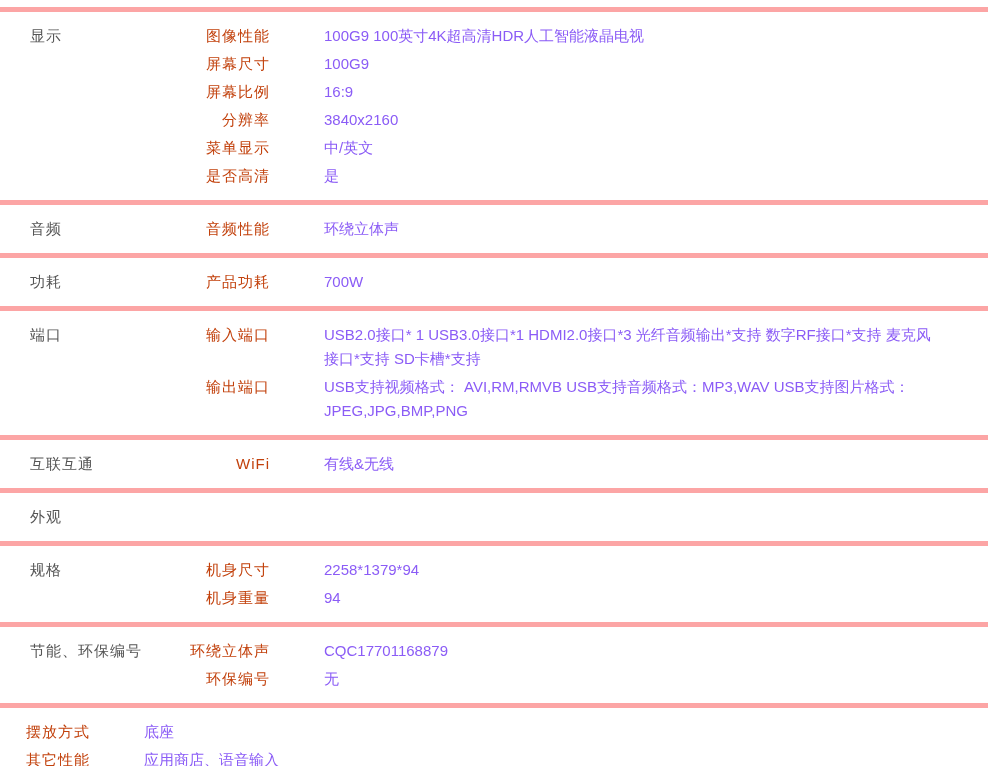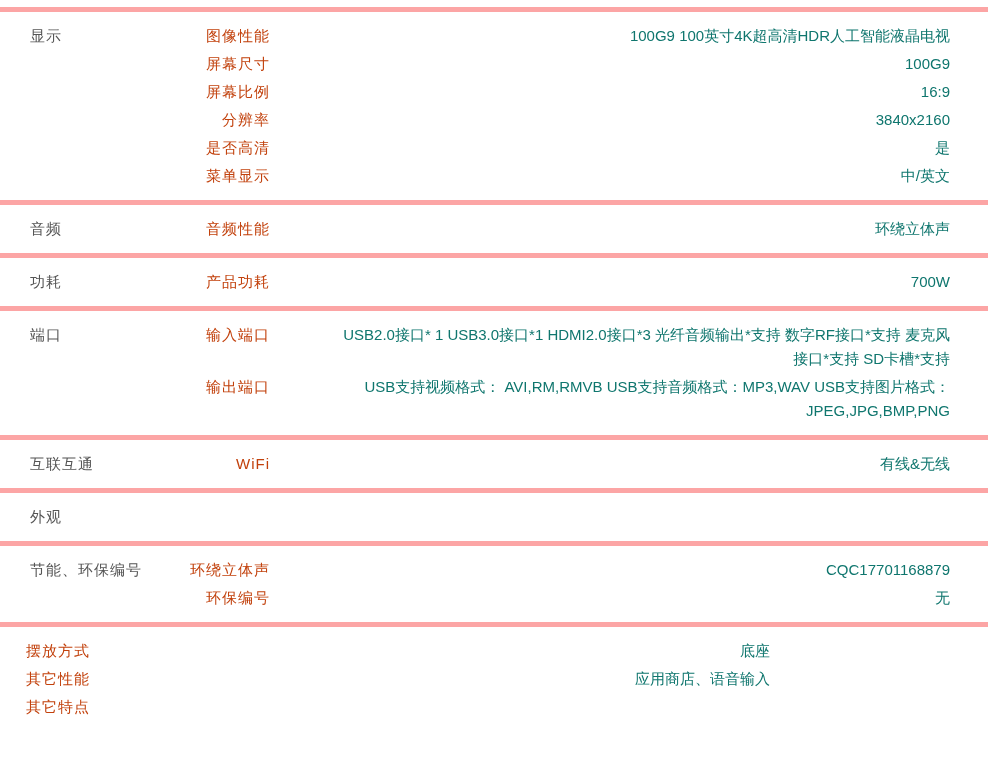--- a/index.html
+++ b/index.html
@@ -44,28 +44,27 @@
   }
   .spec-label {
     width: 90px;
     flex-shrink: 0;
     text-align: right;
     line-height: 28px;
     color: #c2410c;
     letter-spacing: 1px;
   }
   .spec-value {
-    margin-left: 68px;
+    margin-left: 54px;
     width: 612px;
     line-height: 24px;
     padding: 2px 0;
-    color: #0f766e;
+    color: #8b5cf6;
     white-space: pre-wrap;
     word-break: break-word;
-    text-align: right;
   }
 </style>
 </head>
 <body>
 
 <div class="page">
   <div class="spec-table">
 
     <div class="spec-group">
       <div class="group-name">显示</div>
@@ -80,26 +79,26 @@
         </div>
         <div class="spec-row">
           <div class="spec-label">屏幕比例</div>
           <div class="spec-value">16:9</div>
         </div>
         <div class="spec-row">
           <div class="spec-label">分辨率</div>
           <div class="spec-value">3840x2160</div>
         </div>
         <div class="spec-row">
+          <div class="spec-label">菜单显示</div>
+          <div class="spec-value">中/英文</div>
+        </div>
+        <div class="spec-row">
           <div class="spec-label">是否高清</div>
           <div class="spec-value">是</div>
-        </div>
-        <div class="spec-row">
-          <div class="spec-label">菜单显示</div>
-          <div class="spec-value">中/英文</div>
         </div>
       </div>
     </div>
 
     <div class="spec-group">
       <div class="group-name">音频</div>
       <div class="group-rows">
         <div class="spec-row">
           <div class="spec-label">音频性能</div>
           <div class="spec-value">环绕立体声</div>
@@ -138,20 +137,33 @@
           <div class="spec-label">WiFi</div>
           <div class="spec-value">有线&amp;无线</div>
         </div>
       </div>
     </div>
 
     <div class="spec-group">
       <div class="group-name">外观</div>
     </div>
 
+    <div class="spec-group">
+      <div class="group-name">规格</div>
+      <div class="group-rows">
+        <div class="spec-row">
+          <div class="spec-label">机身尺寸</div>
+          <div class="spec-value">2258*1379*94</div>
+        </div>
+        <div class="spec-row">
+          <div class="spec-label">机身重量</div>
+          <div class="spec-value">94</div>
+        </div>
+      </div>
+    </div>
 
     <div class="spec-group">
       <div class="group-name">节能、环保编号</div>
       <div class="group-rows">
         <div class="spec-row">
           <div class="spec-label">环绕立体声</div>
           <div class="spec-value">CQC17701168879</div>
         </div>
         <div class="spec-row">
           <div class="spec-label">环保编号</div>

